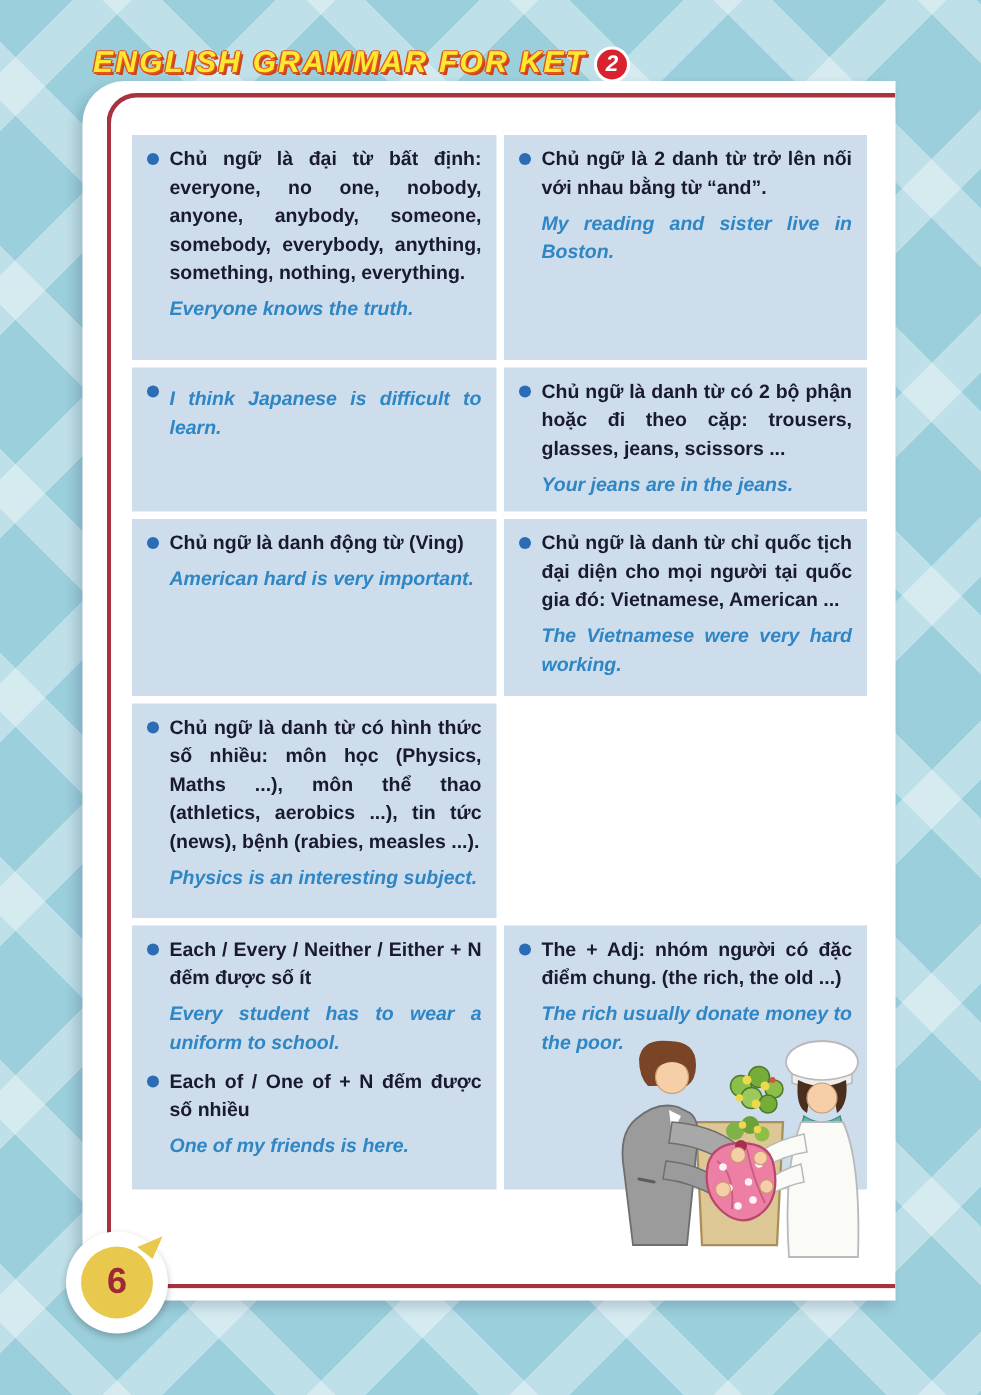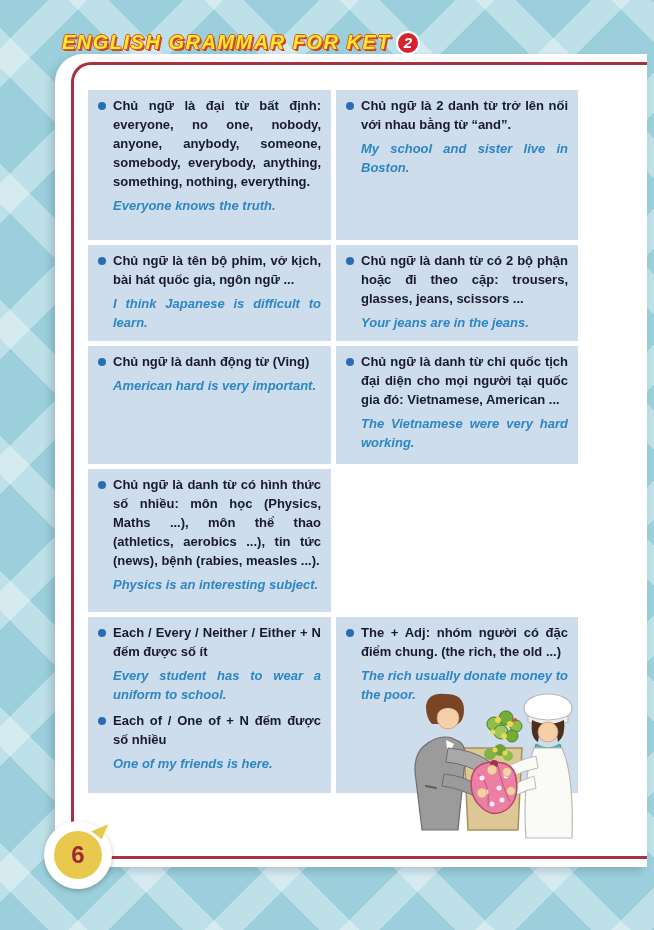--- a/index.html
+++ b/index.html
@@ -16,21 +16,21 @@
     font-size:20px;font-weight:bold;font-style:italic;color:#ffe834;letter-spacing:1.5px;
     text-shadow:1px 0 #e0561c,-1px 0 #e0561c,0 1px #e0561c,0 -1px #e0561c,2px 2px 0 #c8451f;
     white-space:nowrap;
   }
   .badge{
     width:20px;height:20px;border-radius:50%;background:#d8232f;color:#fff;
     font-weight:bold;font-style:italic;font-size:15px;display:flex;align-items:center;justify-content:center;
     box-shadow:0 0 0 2px #ffffff;
   }
   .card{
-    position:absolute;left:55px;top:54px;width:592px;height:813px;background:#ffffff;
+    position:absolute;left:55px;top:54px;width:542px;height:813px;background:#ffffff;
     border-radius:28px 0 0 24px;box-shadow:-4px 4px 8px rgba(20,40,80,0.18);z-index:1;
   }
   .card-border{
     position:absolute;left:16px;top:8px;right:0;bottom:8px;
     border:3px solid #a93240;border-right:none;border-radius:20px 0 0 20px;pointer-events:none;
   }
   .grid{
     position:absolute;left:33px;top:36px;width:490px;display:grid;
     grid-template-columns:243px 242px;grid-template-rows:150px 96px 118px 143px 176px;gap:5px;
   }
@@ -70,30 +70,29 @@
             <p class="rule">Chủ ngữ là đại từ bất định: everyone, no one, nobody, anyone, anybody, someone, somebody, everybody, anything, something, nothing, everything.</p>
             <p class="example">Everyone knows the truth.</p>
           </div>
         </div>
       </div>
       <div class="cell" style="grid-area:1/2">
         <div class="item">
           <span class="bullet"></span>
           <div class="itxt">
             <p class="rule">Chủ ngữ là 2 danh từ trở lên nối với nhau bằng từ “and”.</p>
-            <p class="example">My school and sister live in Boston.</p>
+            <p class="example">My reading and sister live in Boston.</p>
           </div>
         </div>
       </div>
 
       <div class="cell" style="grid-area:2/1">
         <div class="item">
           <span class="bullet"></span>
           <div class="itxt">
-            <p class="rule">Chủ ngữ là tên bộ phim, vở kịch, bài hát quốc gia, ngôn ngữ ...</p>
             <p class="example">I think Japanese is difficult to learn.</p>
           </div>
         </div>
       </div>
       <div class="cell" style="grid-area:2/2">
         <div class="item">
           <span class="bullet"></span>
           <div class="itxt">
             <p class="rule">Chủ ngữ là danh từ có 2 bộ phận hoặc đi theo cặp: trousers, glasses, jeans, scissors ...</p>
             <p class="example">Your jeans are in the jeans.</p>

